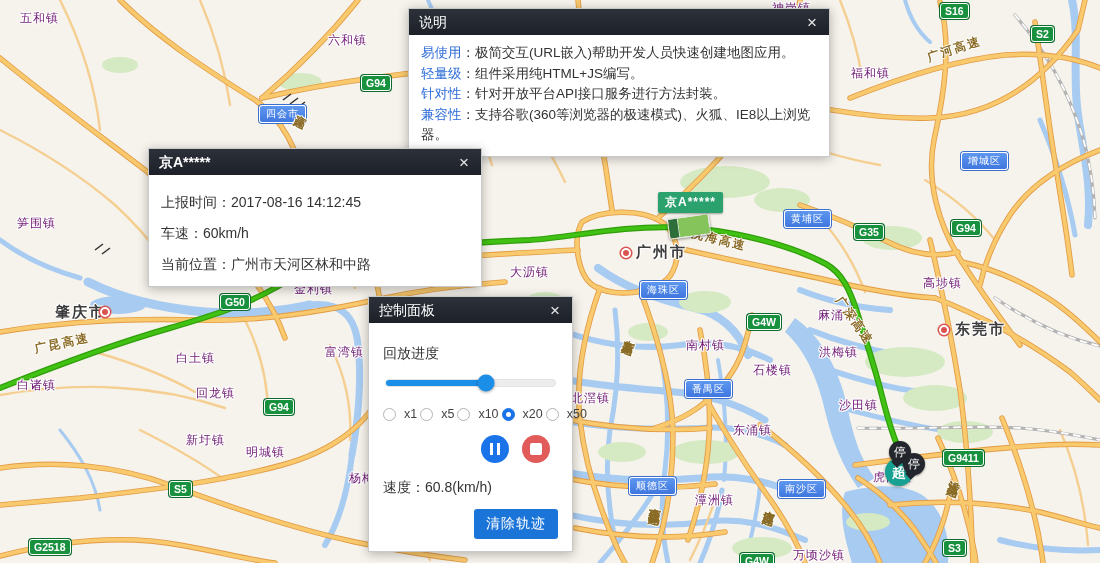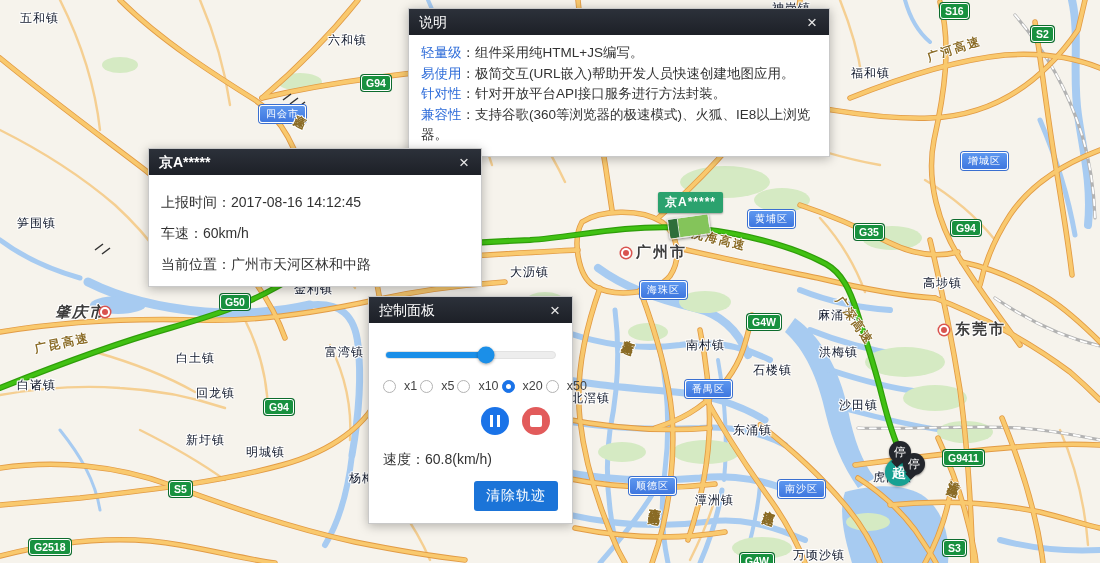--- a/index.html
+++ b/index.html
@@ -5,21 +5,21 @@
   html,body{margin:0;padding:0;}
   body{font-family:"Liberation Sans","DejaVu Sans",sans-serif;}
   #app{position:relative;width:1100px;height:563px;overflow:hidden;background:#f6f3ec;}
 
   
   #map{position:absolute;inset:0;cursor:grab;}
   #map svg{position:absolute;left:0;top:0;}
   #map-labels{position:absolute;inset:0;pointer-events:none;}
   #map-labels > div{position:absolute;white-space:nowrap;}
 
-  .town{font-size:12px;color:#0f172a;letter-spacing:1px;
+  .town{font-size:12px;color:#701a75;letter-spacing:1px;
         text-shadow:-1px 0 #fff,1px 0 #fff,0 -1px #fff,0 1px #fff,1px 1px #fff,-1px -1px #fff,1px -1px #fff,-1px 1px #fff;}
   .city{font-size:15px;font-weight:bold;color:#3d3d3d;letter-spacing:2px;
         text-shadow:-1px 0 #fff,1px 0 #fff,0 -1px #fff,0 1px #fff,1px 1px #fff,-1px -1px #fff;}
   .city-dot{width:6px;height:6px;border-radius:50%;background:#d9534f;
         box-shadow:0 0 0 2px #fff,0 0 0 3.5px #d9534f;}
   .badge{font-size:10px;color:#fff;background:linear-gradient(#5d97ef,#3f77df);
         border:1px solid #fff;box-shadow:0 0 0 1px #3a6fd0;border-radius:3px;
         padding:1px 6px;letter-spacing:1px;}
   .shield{font-size:10.5px;font-weight:bold;color:#fff;background:#18913f;
         border:1px solid #fff;box-shadow:0 0 0 1px #0c6b2d;border-radius:3px;
@@ -294,29 +294,29 @@
         <div class="town" style="left: 686px; top: 337px; text-align: center;">南村镇</div>
         <div class="town" style="left: 753px; top: 362px;">石楼镇</div>
         <div class="town" style="left: 733px; top: 422px;">东涌镇</div>
         <div class="town" style="left: 695px; top: 492px;">潭洲镇</div>
         <div class="town" style="left: 793px; top: 547px;">万顷沙镇</div>
         <div class="town" style="left: 818px; top: 307px;">麻涌镇</div>
         <div class="town" style="left: 819px; top: 344px;">洪梅镇</div>
         <div class="town" style="left: 839px; top: 397px;">沙田镇</div>
         <div class="town" style="left: 923px; top: 275px;">高埗镇</div>
         <div class="town" style="left: 873px; top: 469px;">虎门镇</div>
-        <div class="city" style="left: 55px; top: 303px; font-style: italic;">肇庆市</div>
+        <div class="city" style="left: 55px; top: 303px;">肇庆市</div>
         <div class="city-dot" style="left: 102px; top: 309px;"></div>
         <div class="city" style="left: 636px; top: 243px;">广州市</div>
         <div class="city-dot" style="left: 623px; top: 250px;"></div>
         <div class="city" style="left: 955px; top: 320px;">东莞市</div>
         <div class="city-dot" style="left: 941px; top: 327px;"></div>
         <div class="badge" style="left: 259px; top: 105px;">四会市</div>
         <div class="badge" style="left: 961px; top: 152px;">增城区</div>
-        <div class="badge" style="left: 748px; top: 210px;">黄埔区</div>
+        <div class="badge" style="left: 784px; top: 210px;">黄埔区</div>
         <div class="badge" style="left: 640px; top: 281px;">海珠区</div>
         <div class="badge" style="left: 685px; top: 380px;">番禺区</div>
         <div class="badge" style="left: 629px; top: 477px;">顺德区</div>
         <div class="badge" style="left: 778px; top: 480px;">南沙区</div>
         <div class="shield" style="left: 584px; top: 63px;">G55</div>
         <div class="shield" style="left: 361px; top: 75px;">G94</div>
         <div class="shield" style="left: 940px; top: 3px;">S16</div>
         <div class="shield" style="left: 1031px; top: 26px;">S2</div>
         <div class="shield" style="left: 220px; top: 294px;">G50</div>
         <div class="shield" style="left: 264px; top: 399px;">G94</div>
@@ -354,22 +354,22 @@
     </div>
     <div class="plate" id="plate" style="left: 658px; top: 192px;">京A*****</div>
   </div>
 
   <div class="panel" id="info-panel">
     <div class="panel-header">
       <span>说明</span>
       <span class="panel-close">×</span>
     </div>
     <div id="info-body">
+        <div><span class="feat-key">易使用</span><span>：极简交互(URL嵌入)帮助开发人员快速创建地图应用。</span></div>
         <div><span class="feat-key">轻量级</span><span>：组件采用纯HTML+JS编写。</span></div>
-        <div><span class="feat-key">易使用</span><span>：极简交互(URL嵌入)帮助开发人员快速创建地图应用。</span></div>
         <div><span class="feat-key">针对性</span><span>：针对开放平台API接口服务进行方法封装。</span></div>
         <div><span class="feat-key">兼容性</span><span>：支持谷歌(360等浏览器的极速模式)、火狐、IE8以上浏览器。</span></div>
       </div>
   </div>
 
   <div class="panel" id="vehicle-panel">
     <div class="panel-header">
       <span style="font-weight:bold">京A*****</span>
       <span class="panel-close">×</span>
     </div>
@@ -379,20 +379,21 @@
         <div class="vrow">当前位置：广州市天河区林和中路</div>
       </div>
   </div>
 
   <div class="panel" id="control-panel">
     <div class="panel-header">
       <span>控制面板</span>
       <span class="panel-close">×</span>
     </div>
     <div id="control-body">
+      <div class="ctl-label">回放进度</div>
       <div class="slider">
         <div class="slider-fill" id="slider-fill" style="width: 59%;"></div>
         <div class="slider-thumb" id="slider-thumb" style="left: 59%;"></div>
       </div>
       <div class="radio-row" id="radio-row">
           <label class="radio">
             <span class="rdot"></span>
             <span>x1</span>
           </label>
           <label class="radio">

